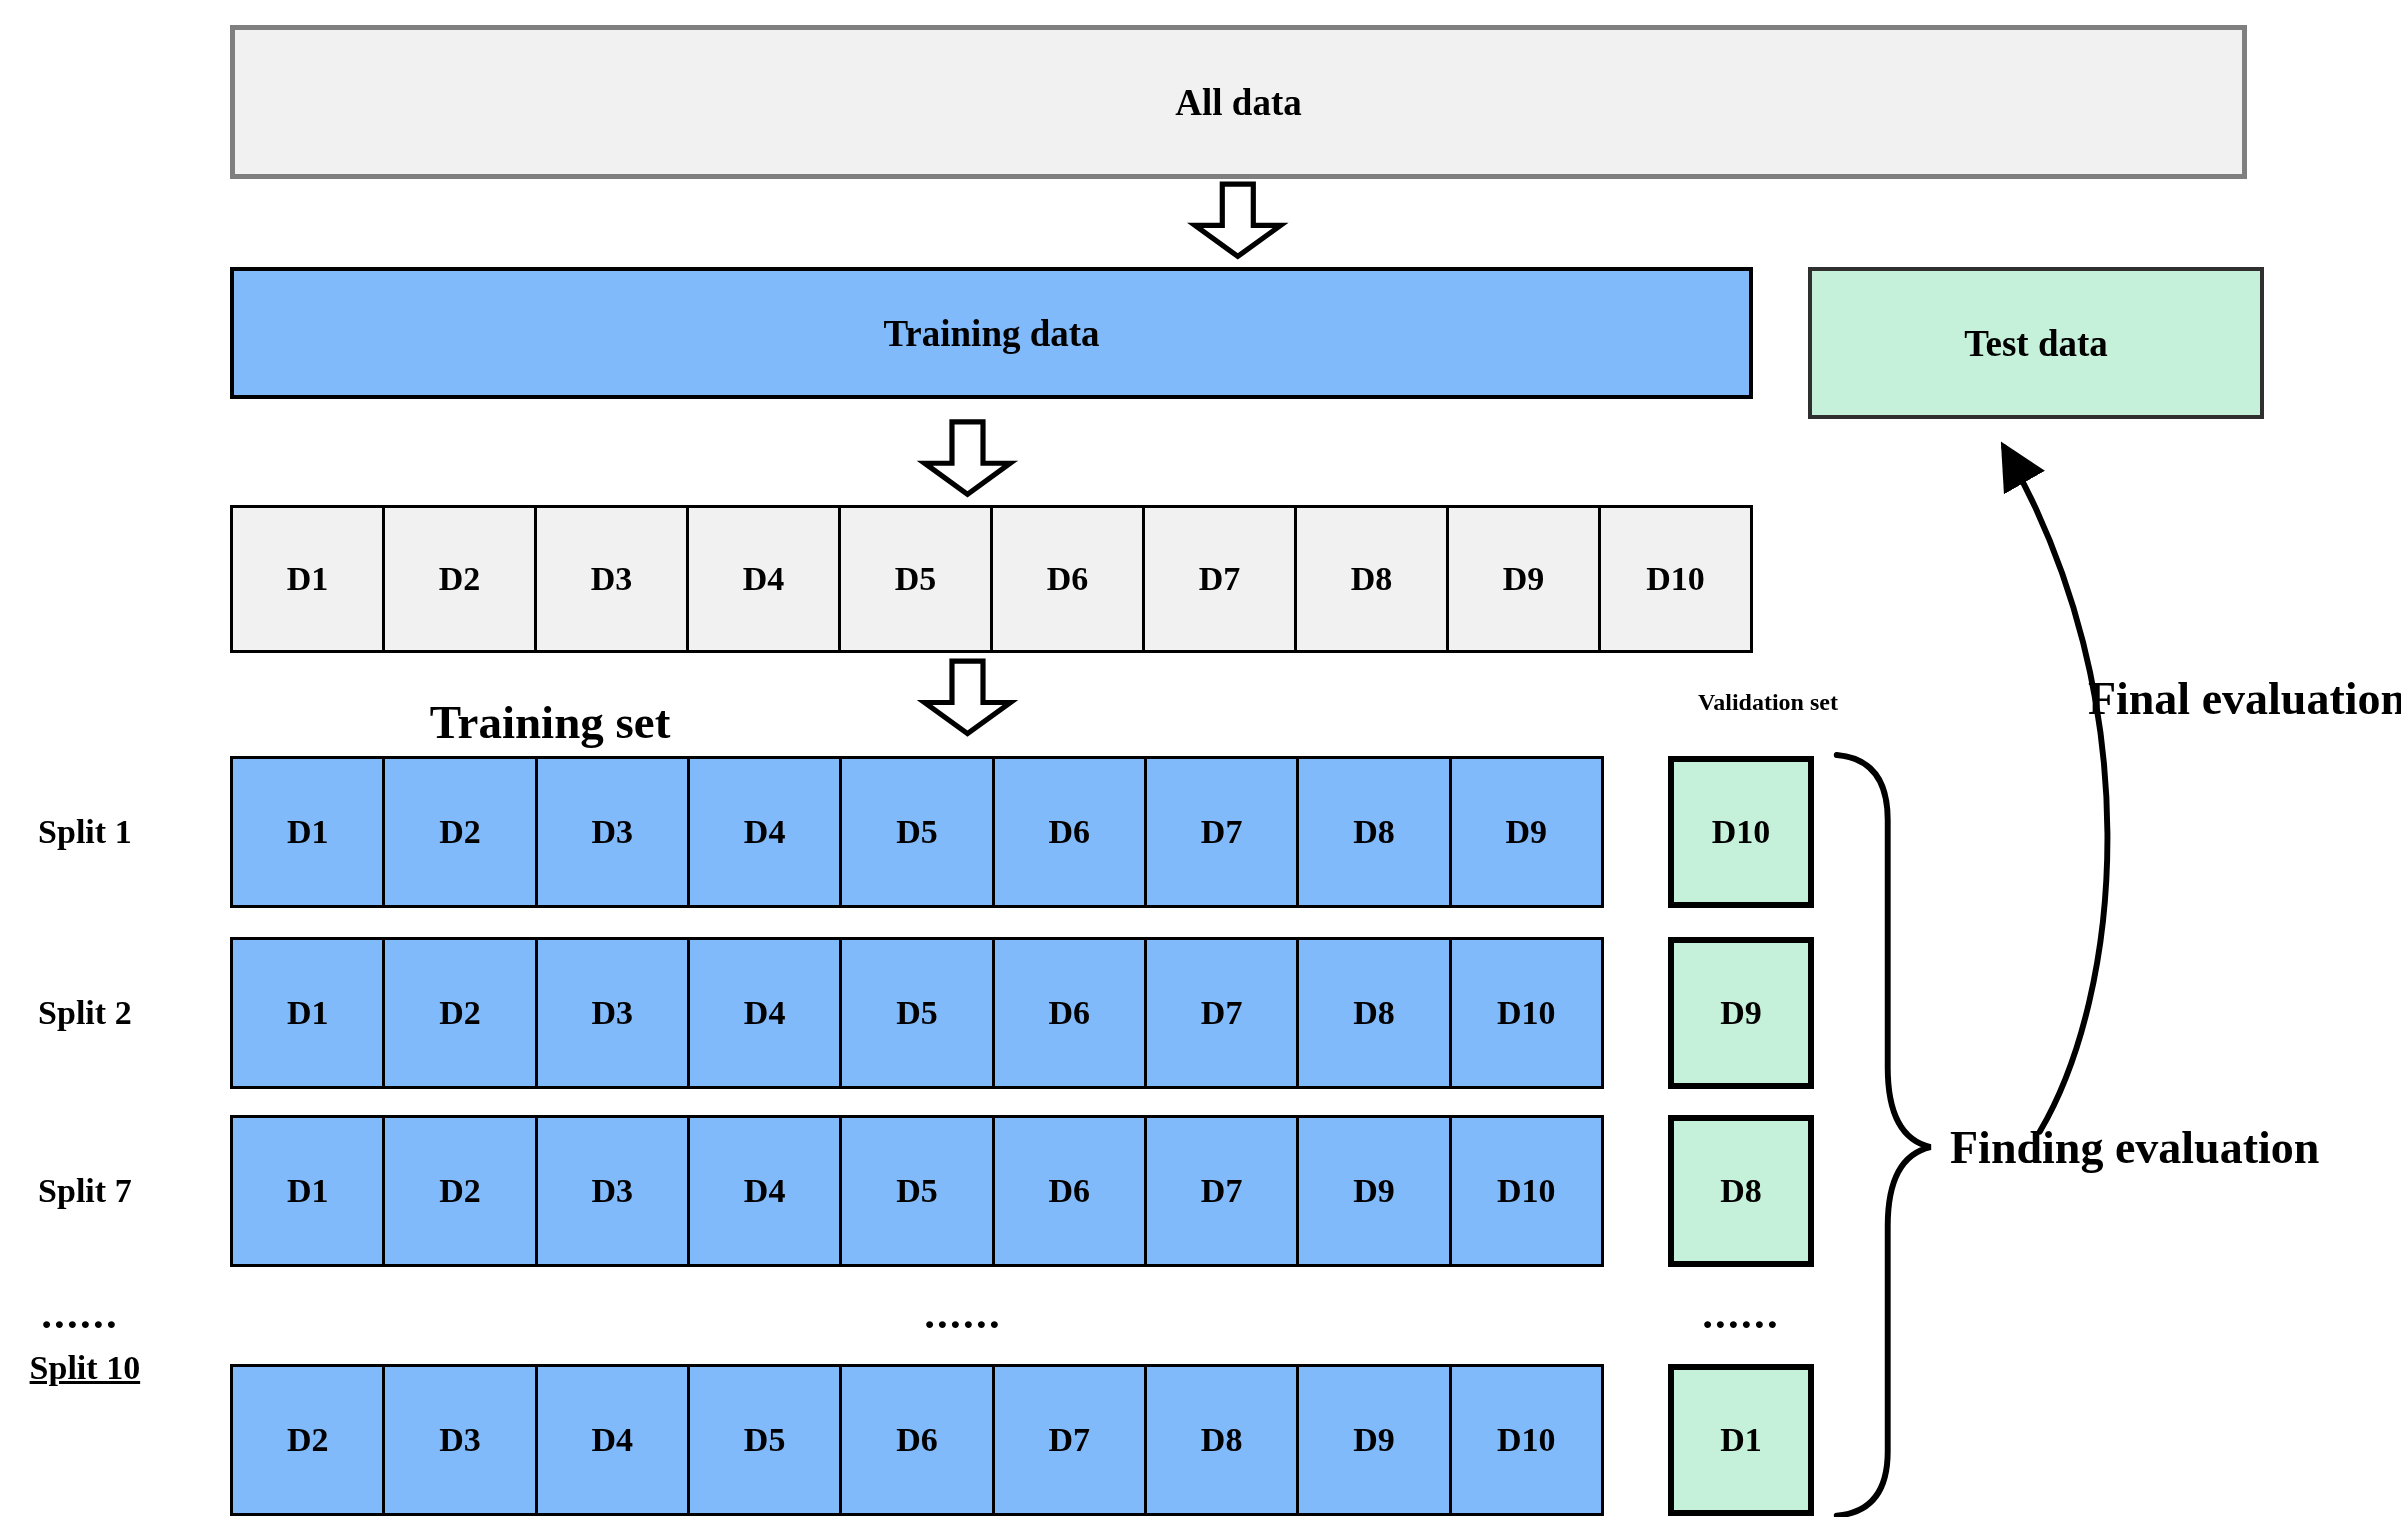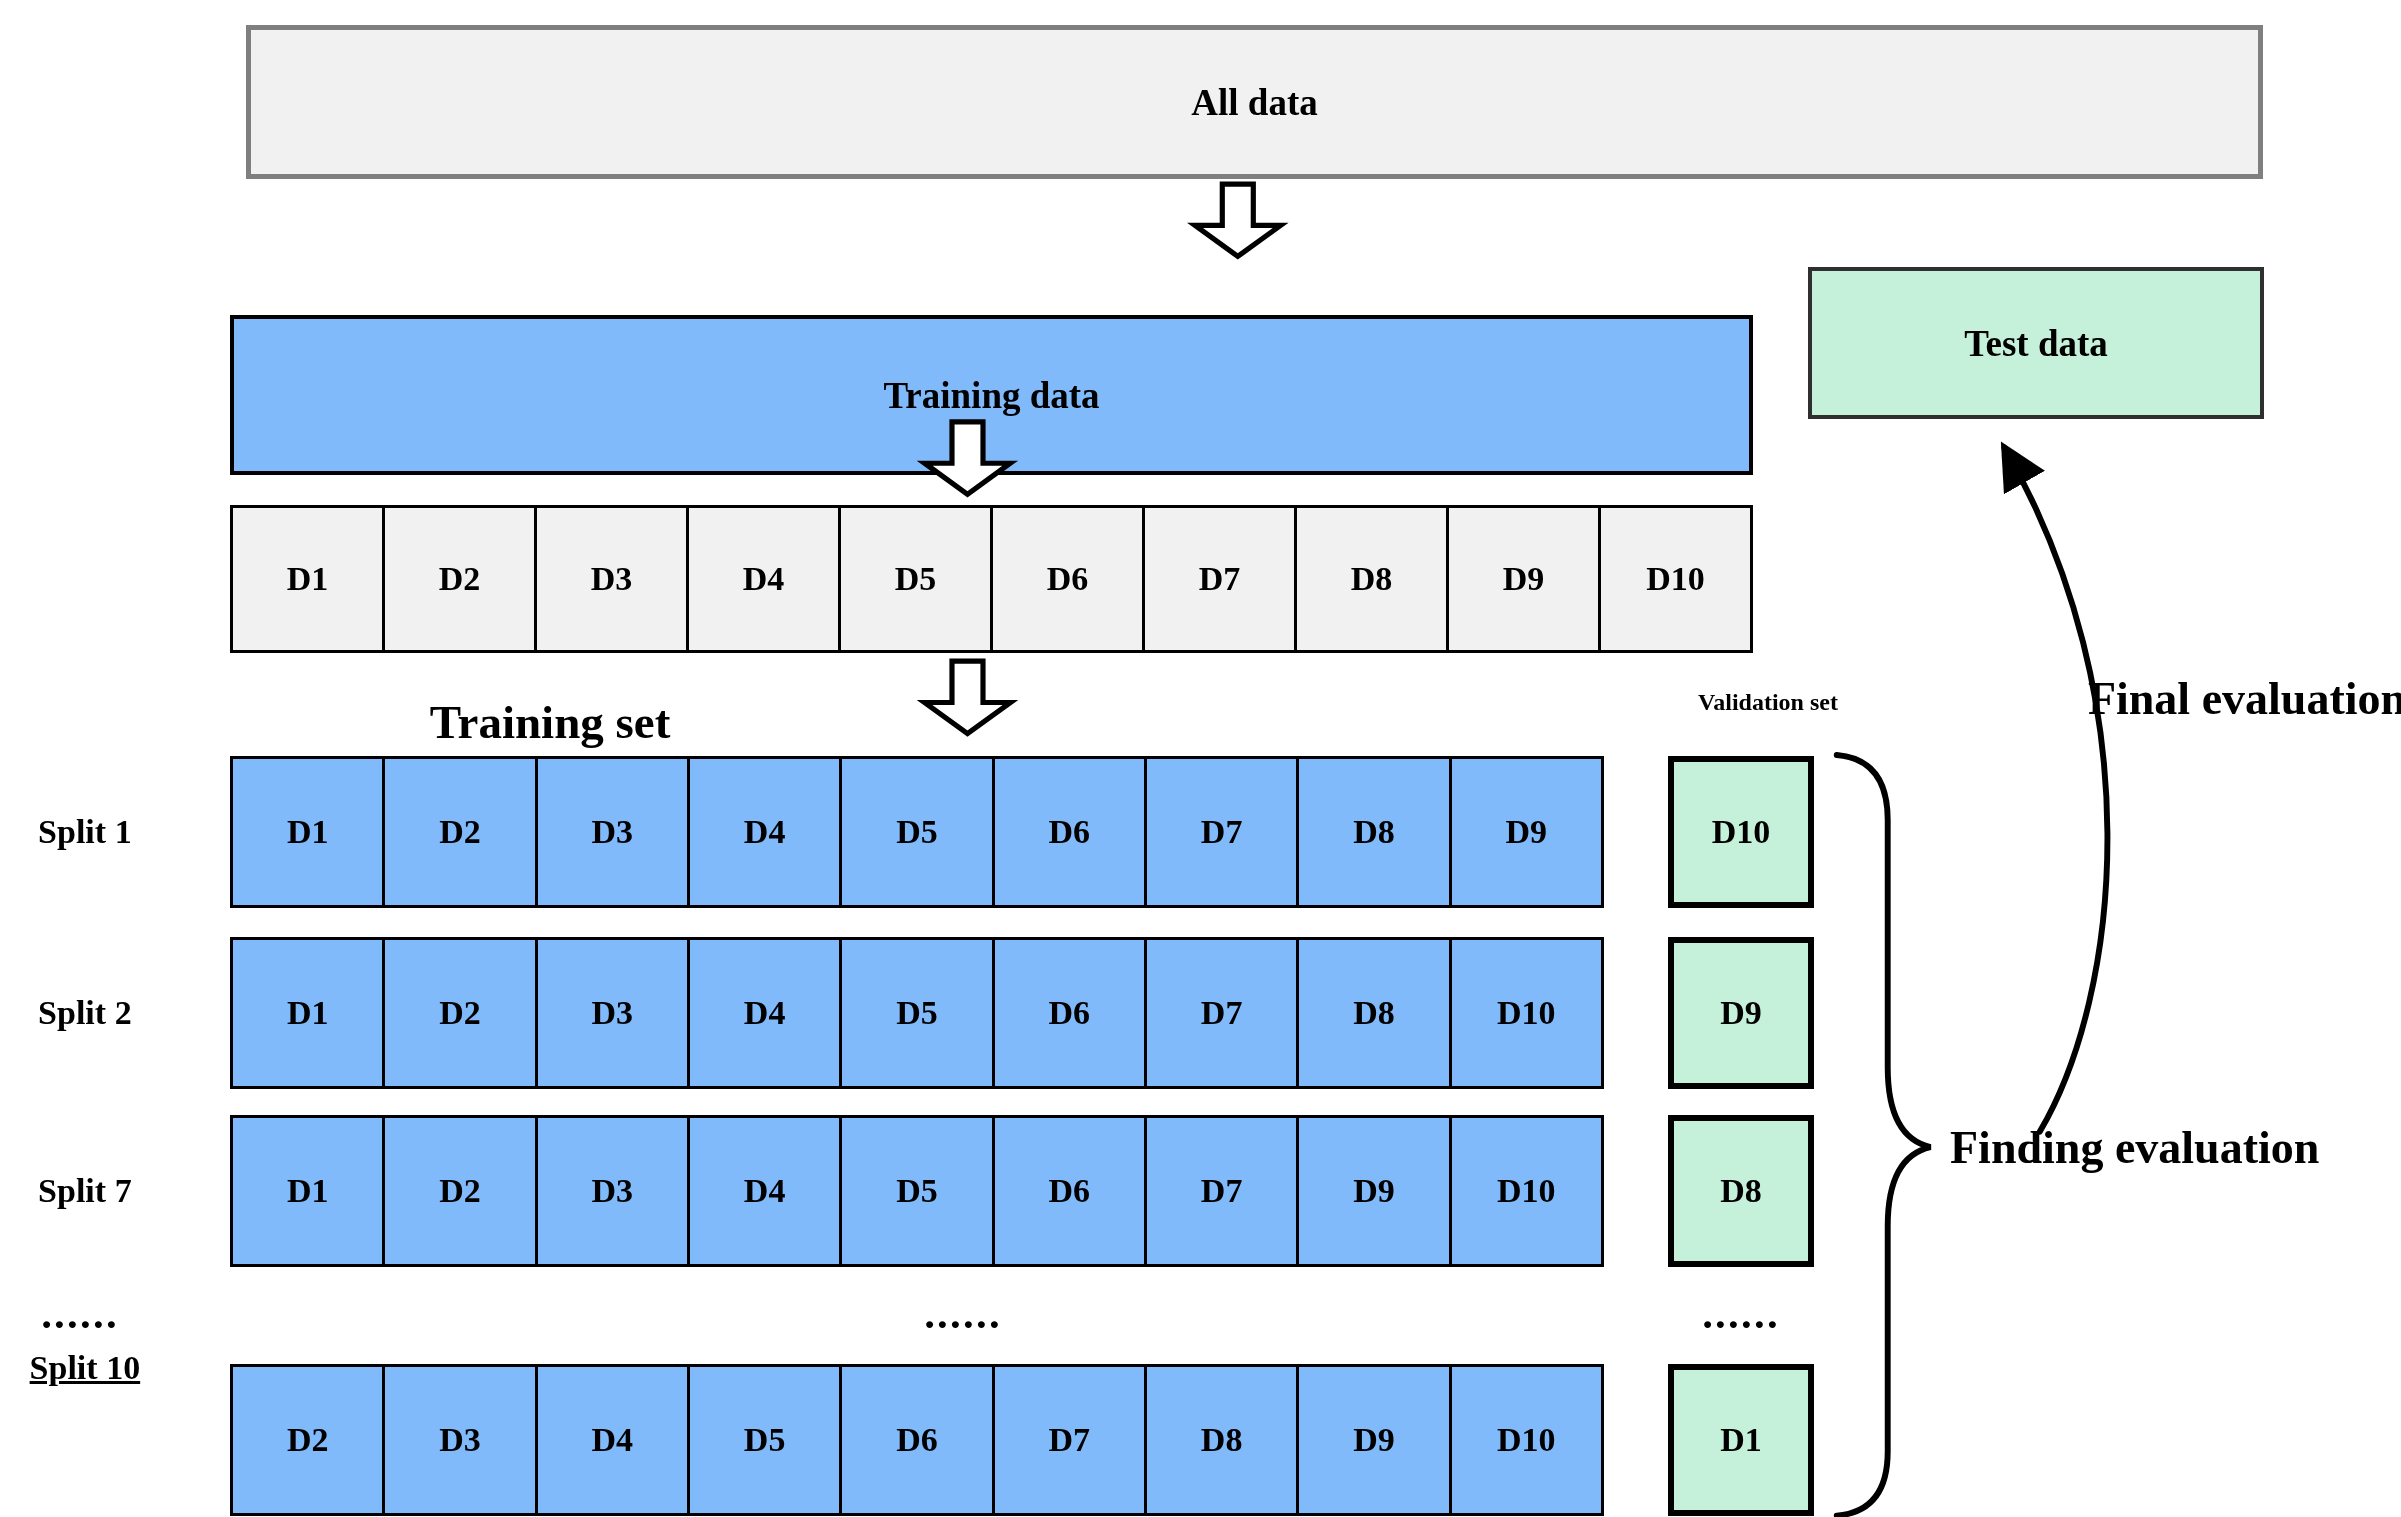--- a/index.html
+++ b/index.html
@@ -79,25 +79,25 @@
     width: 2401px;
     height: 1518px;
     pointer-events: none;
   }
 </style>
 </head>
 <body>
 
 <div class="canvas">
 
-  <div class="box gray-box" style="left:230px; top:25px; width:2017px; height:154px;margin-left:16px;">
+  <div class="box gray-box" style="left:230px; top:25px; width:2017px; height:154px;">
     <span>All data</span>
   </div>
 
-  <div class="box blue-box" style="left:230px; top:267px; width:1523px; height:160px;margin-top:48px;">
+  <div class="box blue-box" style="left:230px; top:267px; width:1523px; height:132px;">
     <span>Training data</span>
   </div>
 
   <div class="box green-box" style="left:1791px; top:267px; width:456px; height:152px;">
     <span>Test data</span>
   </div>
 
   <div class="cells" style="left:230px; top:505px; width:1523px; height:148px;">
     <div class="cell gray">D1</div>
     <div class="cell gray">D2</div>

